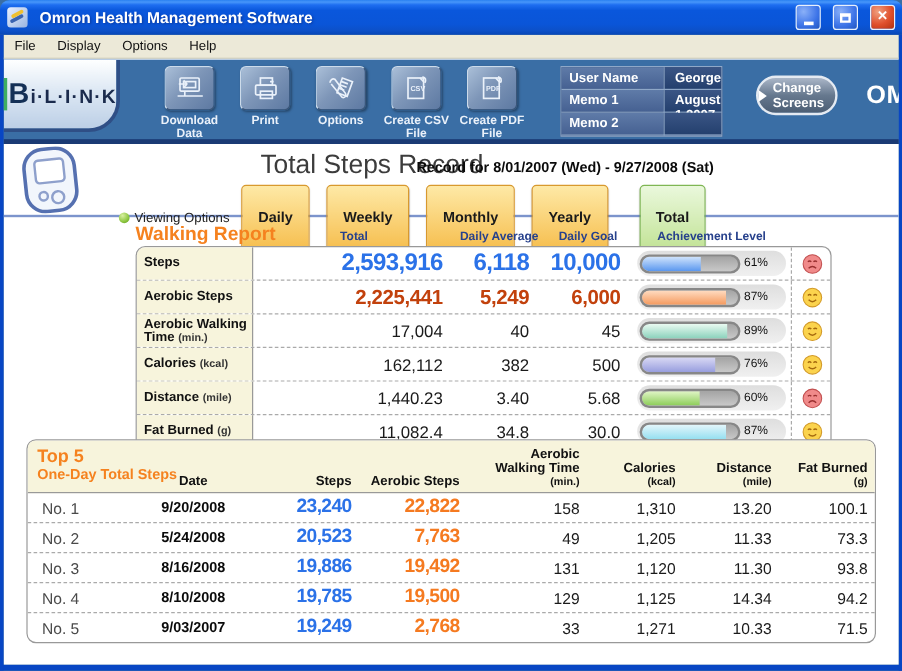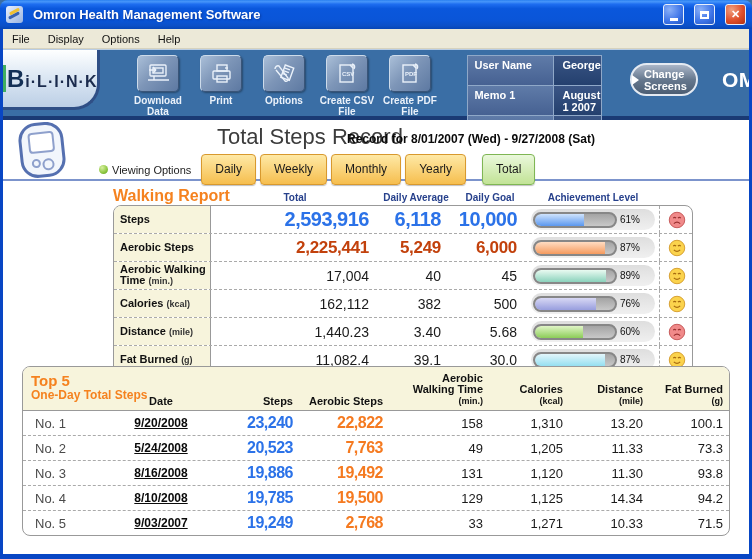--- a/index.html
+++ b/index.html
@@ -38,21 +38,21 @@
     display:flex;align-items:center;justify-content:center;box-sizing:border-box;}
   .brand-text{font-size:16px;font-weight:bold;color:#1b2b4d;letter-spacing:1px;white-space:nowrap;}
   .brand-text .bigB{font-size:24px;color:#143056;border-left:3px solid #3fae62;padding-left:1px;}
   .tools{display:flex;margin-left:14px;padding-top:4px;}
   .tool-btn{width:63px;text-align:center;color:#eaf1fa;font-size:10px;font-weight:bold;line-height:11px;cursor:default;}
   .tool-icon{width:40px;height:35px;margin:1px auto 3px;border-radius:5px;
     background:linear-gradient(135deg,#aabfd8 0%,#7e96b8 45%,#5d79a2 100%);
     border:1px solid;border-color:#cddbea #3a5578 #3a5578 #cddbea;
     display:flex;align-items:center;justify-content:center;box-shadow:1px 1px 2px rgba(0,0,0,.35);}
   .user-panel{margin:5px 0 0 14px;width:210px;border:1px solid #8fa8c8;background:#24406e;font-size:11px;color:#fff;font-weight:bold;}
-  .up-row{display:flex;height:30px;}
+  .up-row{display:flex;height:19px;}
   .up-label{width:86px;background:linear-gradient(180deg,#5f7ba8,#466192);border-right:1px solid #8fa8c8;border-bottom:1px solid #8fa8c8;
     padding:3px 0 0 6px;box-sizing:border-box;}
   .up-value{flex:1;background:linear-gradient(180deg,#3a5585,#24406e);border-bottom:1px solid #8fa8c8;padding:3px 0 0 8px;box-sizing:border-box;}
   .change-btn{width:90px;height:33px;border-radius:17px;margin:13px 0 0 16px;cursor:default;
     background:linear-gradient(180deg,#aab6c8,#66788e 50%,#4c5e74);
     border:2px solid #e4eaf2;color:#fff;font-weight:bold;font-size:11px;line-height:12px;
     display:flex;align-items:center;justify-content:center;gap:5px;box-sizing:border-box;}
   .cs-arrow{width:0;height:0;border-left:7px solid #fff;border-top:5px solid transparent;border-bottom:5px solid transparent;}
   .omron-logo{color:#fff;font-weight:bold;font-size:21px;letter-spacing:0.5px;margin:18px 8px 0 12px;}
 
@@ -62,21 +62,21 @@
   .ped-header{position:absolute;left:0;top:0;right:0;height:59px;border-bottom:2px solid #7c94cc;}
   .ped-device{position:absolute;left:8px;top:2px;}
   .ped-pill{position:absolute;left:32px;top:5px;width:172px;height:23px;border-radius:12px;
     background:linear-gradient(180deg,#44599a,#1e2f63);color:#fff;font-weight:bold;font-size:13px;
     text-align:center;line-height:23px;padding-left:38px;box-sizing:border-box;}
   .ped-title{position:absolute;left:214px;top:4px;font-size:22px;color:#3c3c3c;white-space:nowrap;}
   .ped-range{position:absolute;left:344px;top:12px;font-size:12px;font-weight:bold;color:#0a0a0a;white-space:nowrap;}
   .view-row{position:absolute;left:96px;top:34px;display:flex;align-items:center;}
   .green-dot{width:9px;height:9px;border-radius:50%;background:radial-gradient(circle at 35% 30%,#d8f0a0,#8cc63f 60%,#5a9420);margin-right:4px;}
   .view-label{font-size:11px;color:#222;margin-right:10px;}
-  .tab{height:21px;padding:4px 13px;border-radius:4px;font-weight:normal;font-size:12px;line-height:21px;margin-right:4px;cursor:default;
+  .tab{height:21px;padding:16px 13px;border-radius:4px;font-weight:bold;font-size:12px;line-height:21px;margin-right:14px;cursor:default;
     box-shadow:0 1px 1px rgba(0,0,0,.25);}
   .tab-yellow{background:linear-gradient(180deg,#fee9a6,#f6be4e);border:1px solid #d8992e;color:#1a1a1a;}
   .tab-total{background:linear-gradient(180deg,#eaf8dc,#c2e396);border:1px solid #7fb654;color:#1a1a1a;margin-left:12px;}
 
   
   .walking{position:absolute;left:110px;top:64px;width:580px;}
   .wr-head{display:grid;grid-template-columns:97px 170px 72px 76px 130px 35px;align-items:end;height:21px;}
   .wr-title{color:#f5821f;font-size:16px;font-weight:bold;white-space:nowrap;}
   .wr-col{font-size:10px;font-weight:bold;color:#27418c;text-align:center;padding-bottom:2px;white-space:nowrap;}
   .wr-table{border:1px solid #999;border-radius:8px;overflow:hidden;background:#fff;}
@@ -104,21 +104,21 @@
     grid-template-columns:83px 110px 85px 90px 100px 80px 80px 80px;height:40px;align-items:end;padding-bottom:3px;}
   .t5-titlecell{padding-left:8px;white-space:nowrap;align-self:center;}
   .t5-title{color:#f5821f;font-size:15px;font-weight:bold;line-height:16px;}
   .t5-subtitle{color:#f5821f;font-size:12px;font-weight:bold;line-height:13px;}
   .t5-h{font-size:11px;font-weight:bold;color:#111;text-align:right;padding-right:8px;line-height:11px;}
   .t5-h.center{text-align:center;padding-right:0;}
   .t5-h .hunit{font-size:9px;font-weight:bold;}
   .t5-row{display:grid;grid-template-columns:83px 110px 85px 90px 100px 80px 80px 80px;height:24px;align-items:center;border-top:1px dashed #aaa;}
   .t5-row:first-of-type{border-top:none;}
   .t5-rank{font-size:13px;color:#4a4a4a;padding-left:12px;}
-  .t5-date{font-size:12px;font-weight:bold;text-align:center;color:#0a0a0a;text-decoration:underline;}
+  .t5-date{font-size:12px;font-weight:bold;text-align:center;color:#0a0a0a;}
   .t5-num{text-align:right;padding-right:8px;font-size:13px;color:#1a1a1a;white-space:nowrap;}
   .t5-steps{color:#2b72e8;font-weight:bold;font-size:16px;letter-spacing:-0.5px;}
   .t5-aer{color:#f57a20;font-weight:bold;font-size:16px;letter-spacing:-0.5px;}
 </style>
 </head>
 <body>
 
 <div class="window">
   <div class="titlebar">
     <div class="app-icon"></div>
@@ -372,21 +372,21 @@
                   <path d="M5.8 8 q1.6 -1.6 3.2 0 M11 8 q1.6 -1.6 3.2 0" fill="none" stroke="#993030" stroke-width="1.3"></path>
                   <path d="M6.5 14 q3.5 -3.5 7 0" fill="none" stroke="#993030" stroke-width="1.3"></path>
                 </svg>
               </div>
             </div>
             <div class="wr-row style-plain">
               <div class="wr-label">
                 <span>Fat Burned <span class="unit">(g)</span></span>
               </div>
               <div class="wr-v">11,082.4</div>
-              <div class="wr-v">39.1</div>
+              <div class="wr-v">34.8</div>
               <div class="wr-v">30.0</div>
               <div>
                 <div class="ach">
                   <div class="track">
                     <div class="fill" style="width: 87%; background: linear-gradient(rgb(227, 246, 251), rgb(149, 223, 240));"></div>
                   </div>
                   <span class="pct">87%</span>
                 </div>
               </div>
               <div class="face-cell">

